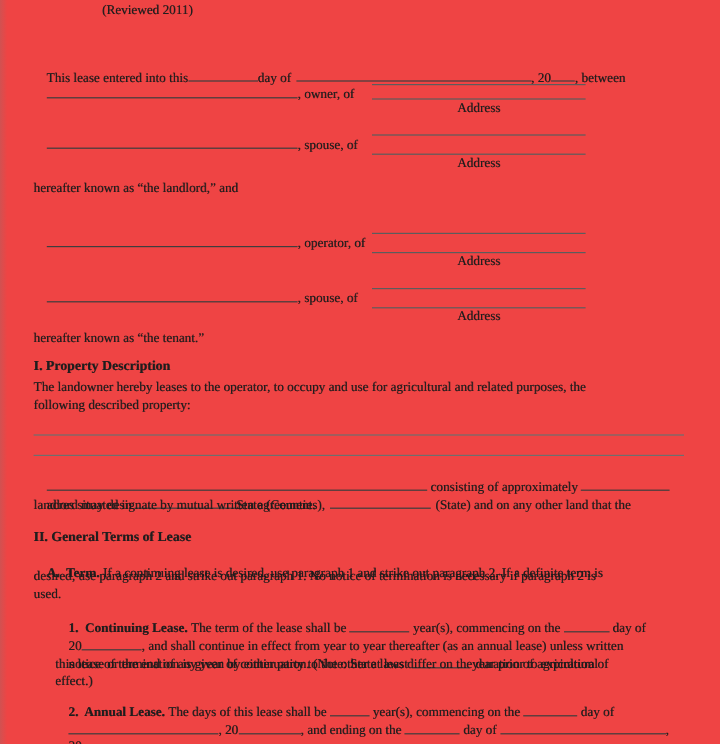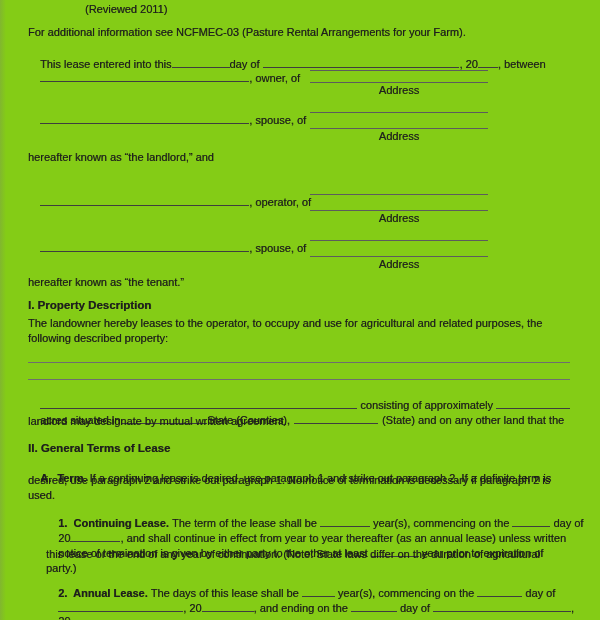--- a/index.html
+++ b/index.html
@@ -1,41 +1,40 @@
 <!DOCTYPE html>
 <html><head>
 <meta charset="utf-8">
 <style>
   html,body{margin:0;padding:0;background:#fff;}
   .page{
     position:relative;width:600px;height:620px;overflow:hidden;
-    background:#84cc16;
+    background:#ef4444;
     color:#1e1e1e;
-    font-family:Liberation Sans, sans-serif;
+    font-family:Liberation Serif, serif;
     font-size:11px;
     text-shadow:0.35px 0 0 rgba(20,20,20,0.6);
   }
   .row{position:absolute;white-space:pre;line-height:13px;}
   .b{display:inline-block;height:10px;border-bottom:1.1px solid #3e3e3e;}
   .ul{position:absolute;height:0;width:178px;border-top:1.1px solid #5c5c5c;}
   .full{width:542px;border-top:1.2px solid #6e6e6e;}
   .cap{position:absolute;left:310px;width:178px;text-align:center;line-height:13px;}
   .h{font-weight:bold;font-size:11.5px;}
   b{font-weight:bold;}
   .edge{position:absolute;left:0;top:0;width:6px;height:620px;
     background:linear-gradient(90deg,rgba(120,120,120,0.25),rgba(255,255,255,0));}
 </style>
 </head>
 <body>
 
 <div class="page">
   <div class="edge"></div>
 
   <div class="row" style="left:85px;top:3px">(Reviewed 2011)</div>
-  <div class="row" style="left:28px;top:26px">For additional information see NCFMEC-03 (Pasture Rental Arrangements for your Farm).</div>
 
   <div class="row" style="left:28px;top:44px">
     <span>This lease entered into this</span><span class="b" style="width:58px"></span><span>day of</span><span class="b" style="width:196px;margin-left:4px"></span><span>, 20</span><span class="b" style="width:20px"></span><span>, between</span>
   </div>
 
   <div class="row" style="left:28px;top:58px">
     <span class="b" style="width:209px"></span><span>, owner, of</span>
   </div>
   <div class="ul" style="left:310px;top:70px"></div>
   <div class="ul" style="left:310px;top:82px"></div>
@@ -93,21 +92,21 @@
   <div class="row" style="left:46px;top:503px">
     <b>1.  Continuing Lease. </b><span>The term of the lease shall be </span><span class="b" style="width:50px"></span><span> year(s), commencing on the </span><span class="b" style="width:38px"></span><span> day of</span>
   </div>
   <div class="row" style="left:46px;top:518px">
     <span>20</span><span class="b" style="width:50px"></span><span>, and shall continue in effect from year to year thereafter (as an annual lease) unless written</span>
   </div>
   <div class="row" style="left:46px;top:533px">
     <span>notice of termination is given by either party to the other at least </span><span class="b" style="width:48px"></span><span> year prior to expiration of</span>
   </div>
   <div class="row" style="left:46px;top:548px">this lease or the end of any year of continuation. (Note: State laws differ on the duration of agricultural</div>
-  <div class="row" style="left:46px;top:562px">party.)</div>
+  <div class="row" style="left:46px;top:562px">effect.)</div>
 
   <div class="row" style="left:46px;top:573px">
     <b>2.  Annual Lease. </b><span>The days of this lease shall be </span><span class="b" style="width:33px"></span><span> year(s), commencing on the </span><span class="b" style="width:45px"></span><span> day of</span>
   </div>
   <div class="row" style="left:46px;top:588px">
     <span class="b" style="width:125px"></span><span>, 20</span><span class="b" style="width:52px"></span><span>, and ending on the </span><span class="b" style="width:46px"></span><span> day of </span><span class="b" style="width:138px"></span><span>,</span>
   </div>
   <div class="row" style="left:46px;top:601px">
     <span>20</span><span class="b" style="width:52px"></span><span>.</span>
   </div>

